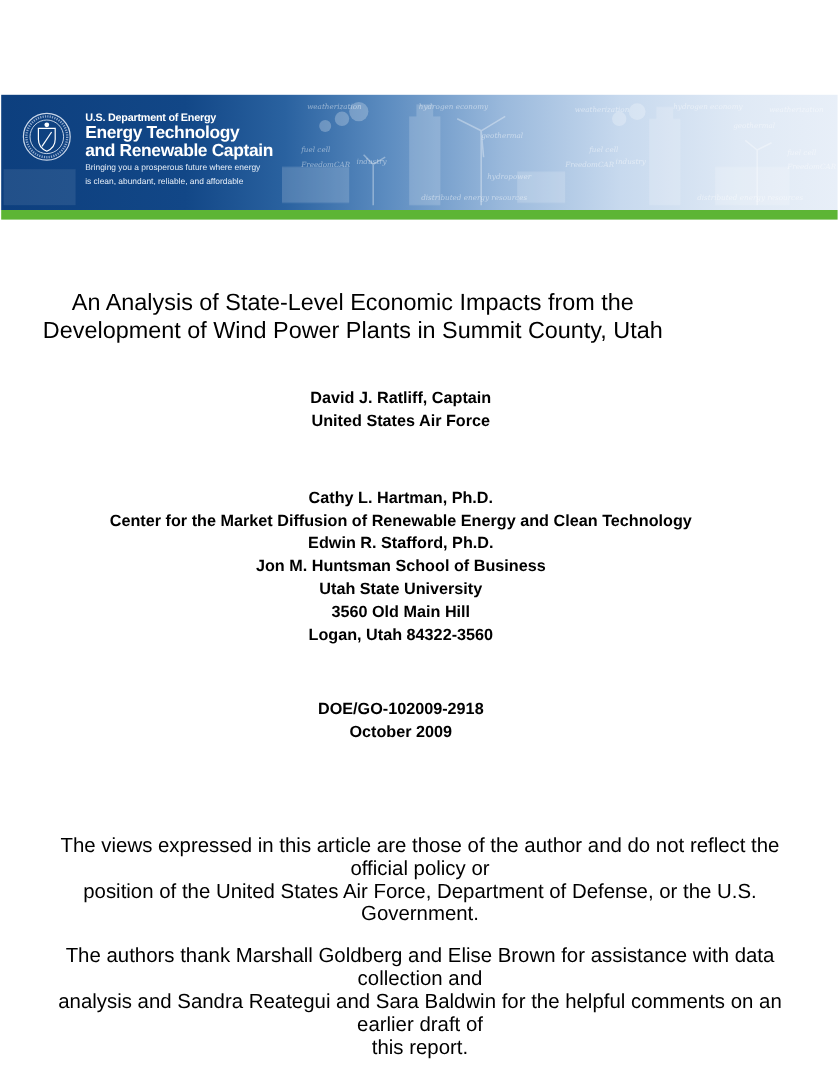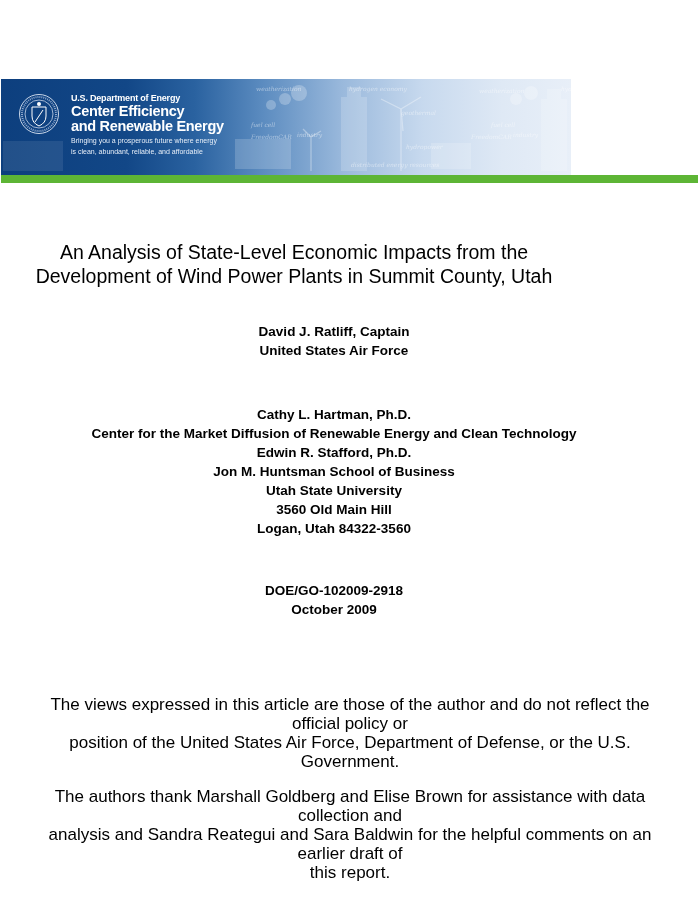--- a/index.html
+++ b/index.html
@@ -12,21 +12,21 @@
       height: 906px;
       position: relative;
       overflow: hidden;
       font-family: "Liberation Sans", sans-serif;
       color: #000;
     }
     .banner {
       position: absolute;
       left: 1px;
       top: 79px;
-      width: 570px;
+      width: 697px;
       height: 96px;
       overflow: hidden;
       background: linear-gradient(90deg, #0d3f7e 0%, #124787 22%, #2a62a0 34%, #5c8cc0 46%, #9ab9dc 60%, #c7d9ee 74%, #dfe9f5 88%, #e8eff8 100%);
     }
     .banner-art {
       position: absolute;
       left: 0;
       top: 0;
       width: 697px;
       height: 96px;
@@ -165,22 +165,22 @@
     <circle cx="21" cy="21" r="19.5" fill="none" stroke="#c9d6e8" stroke-width="1"></circle>
     <circle cx="21" cy="21" r="14" fill="none" stroke="#c9d6e8" stroke-width="0.8"></circle>
     <circle cx="21" cy="21" r="17" fill="none" stroke="#8fa8cc" stroke-width="2" stroke-dasharray="1 1"></circle>
     <path d="M14 14 L28 14 L28 23 Q28 30 21 33 Q14 30 14 23 Z" fill="none" stroke="#ffffff" stroke-width="1"></path>
     <line x1="17" y1="29" x2="25" y2="17" stroke="#ffffff" stroke-width="1"></line>
     <circle cx="21" cy="11" r="2" fill="#ffffff"></circle>
   </svg>
 
   <div class="brand">
     <div class="brand-dept">U.S. Department of Energy</div>
-    <div class="brand-name">Center Efficiency</div>
-    <div class="brand-name">and Renewable Energy</div>
+    <div class="brand-name">Energy Technology</div>
+    <div class="brand-name">and Renewable Captain</div>
     <div class="brand-tag">Bringing you a prosperous future where energy</div>
     <div class="brand-tag">is clean, abundant, reliable, and affordable</div>
   </div>
 </div>
 <div class="green-bar"></div>
 
 <div class="center title">
   <span class="line">An Analysis of State-Level Economic Impacts from the</span>
   <span class="line">Development of Wind Power Plants in Summit County, Utah</span>
 </div>

